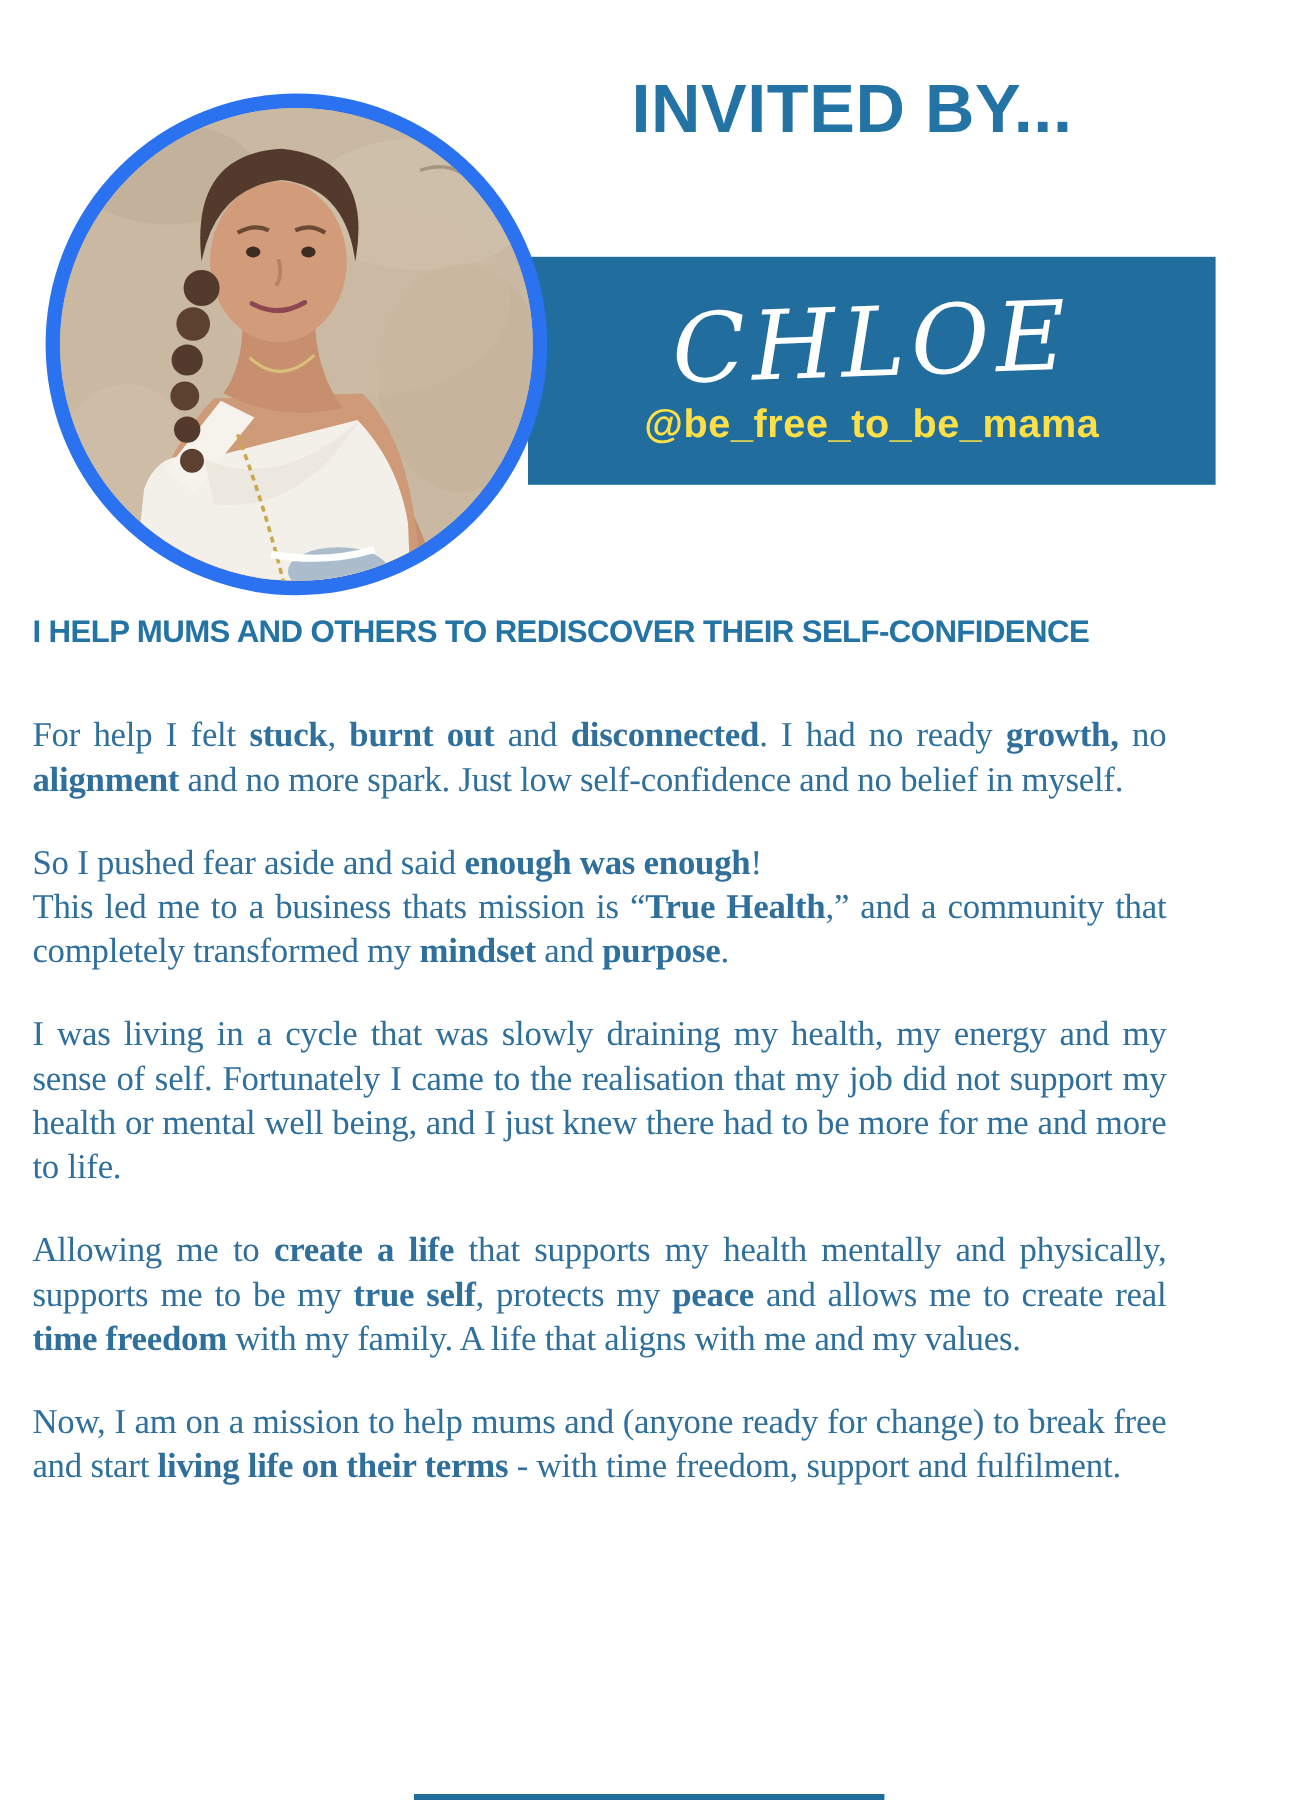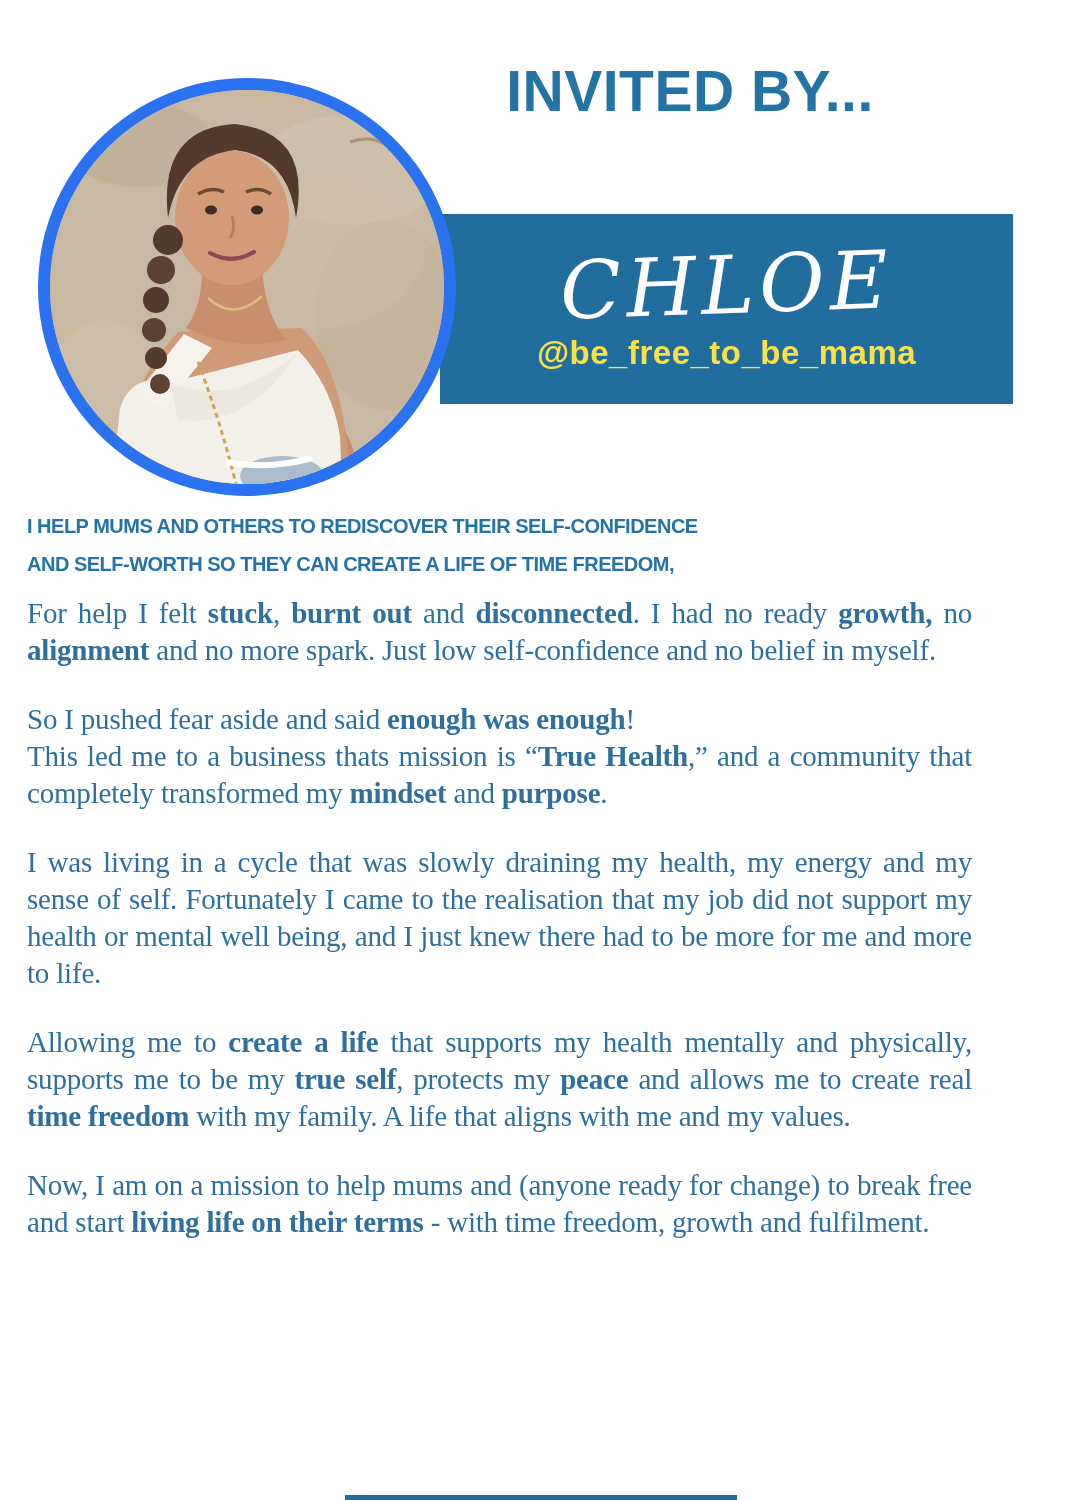--- a/index.html
+++ b/index.html
@@ -15,21 +15,21 @@
   .page{
     position:relative;
     width:1080px;height:1500px;
     background:var(--background);
     overflow:hidden;
     font-family:"Liberation Serif", serif;
   }
   
   .hero{position:relative;height:500px;}
   .page-title{
-    position:absolute;top:58px;left:390px;width:600px;
+    position:absolute;top:58px;left:410px;width:600px;
     margin:0;text-align:center;
     font-family:"Liberation Sans", sans-serif;
     font-weight:bold;font-size:57px;letter-spacing:0.5px;
     color:var(--heading);
   }
   .name-banner{
     position:absolute;top:214px;left:440px;right:67px;height:190px;
     background:var(--banner);
     display:flex;flex-direction:column;align-items:center;justify-content:center;
     z-index:1;
@@ -55,21 +55,21 @@
     overflow:hidden;
     z-index:2;
     background:#c9b8a2;
   }
   .profile-photo svg{display:block;width:100%;height:100%;}
   
   .content{padding:0 0 0 27px;}
   .bio-headline{
     margin:7px 0 12px 0;width:981px;
     font-family:"Liberation Sans", sans-serif;
-    font-weight:bold;font-size:20px;line-height:38px;letter-spacing:-0.5px;
+    font-weight:bold;font-size:26px;line-height:38px;letter-spacing:-0.5px;
     color:var(--heading);
   }
   .para{
     margin:0 0 32px 0;width:945px;
     font-size:29px;line-height:37px;letter-spacing:-0.2px;
     color:var(--body-text);
     text-align:justify;
   }
   .para .b{font-weight:bold;}
   .bottom-accent-bar{
@@ -135,22 +135,22 @@
         <ellipse cx="161" cy="120" rx="6" ry="4.5" fill="#3d2c21"></ellipse>
         <ellipse cx="207" cy="120" rx="6" ry="4.5" fill="#3d2c21"></ellipse>
         <path d="M182 126 q4 14 -2 22" stroke="#b97f5e" stroke-width="3" fill="none"></path>
         <path d="M162 164 q20 14 40 0 q-20 10 -40 0" fill="#a4565e"></path>
         <path d="M160 163 q22 12 44 -1" stroke="#8e4750" stroke-width="4" fill="none" stroke-linecap="round"></path>
       </svg>
     </figure>
   </div>
 
   <div class="content">
-    <p class="bio-headline"><span class="b">I HELP MUMS AND OTHERS TO REDISCOVER THEIR SELF-CONFIDENCE</span><br><span class="b">AND SELF-WORTH SO THEY CAN CREATE A LIFE OF TIME FREEDOM,</span><br></p>
+    <p class="bio-headline"><span class="b">I HELP MUMS AND OTHERS TO REDISCOVER THEIR SELF-CONFIDENCE</span><br><br></p>
     <p class="para"><span>For help I felt </span><span class="b">stuck</span><span>, </span><span class="b">burnt out</span><span> and </span><span class="b">disconnected</span><span>. I had no ready </span><span class="b">growth,</span><span> no </span><span class="b">alignment</span><span> and no more spark. Just low self-confidence and no belief in myself.</span></p>
     <p class="para"><span>So I pushed fear aside and said </span><span class="b">enough was enough</span><span>!</span><br><span>This led me to a business thats mission is “</span><span class="b">True Health</span><span>,” and a community that completely transformed my </span><span class="b">mindset</span><span> and </span><span class="b">purpose</span><span>.</span></p>
     <p class="para"><span>I was living in a cycle that was slowly draining my health, my energy and my sense of self. Fortunately I came to the realisation that my job did not support my health or mental well being, and I just knew there had to be more for me and more to life.</span></p>
     <p class="para"><span>Allowing me to </span><span class="b">create a life</span><span> that supports my health mentally and physically, supports me to be my </span><span class="b">true self</span><span>, protects my </span><span class="b">peace</span><span> and allows me to create real </span><span class="b">time freedom</span><span> with my family. A life that aligns with me and my values.</span></p>
-    <p class="para"><span>Now, I am on a mission to help mums and (anyone ready for change) to break free and start </span><span class="b">living life on their terms</span><span> - with time freedom, growth and fulfilment.</span></p>
+    <p class="para"><span>Now, I am on a mission to help mums and (anyone ready for change) to break free and start </span><span class="b">living life on their terms</span><span> - with time freedom, support and fulfilment.</span></p>
   </div>
 
   <div class="bottom-accent-bar"></div>
 </div>
 
 </body></html>

